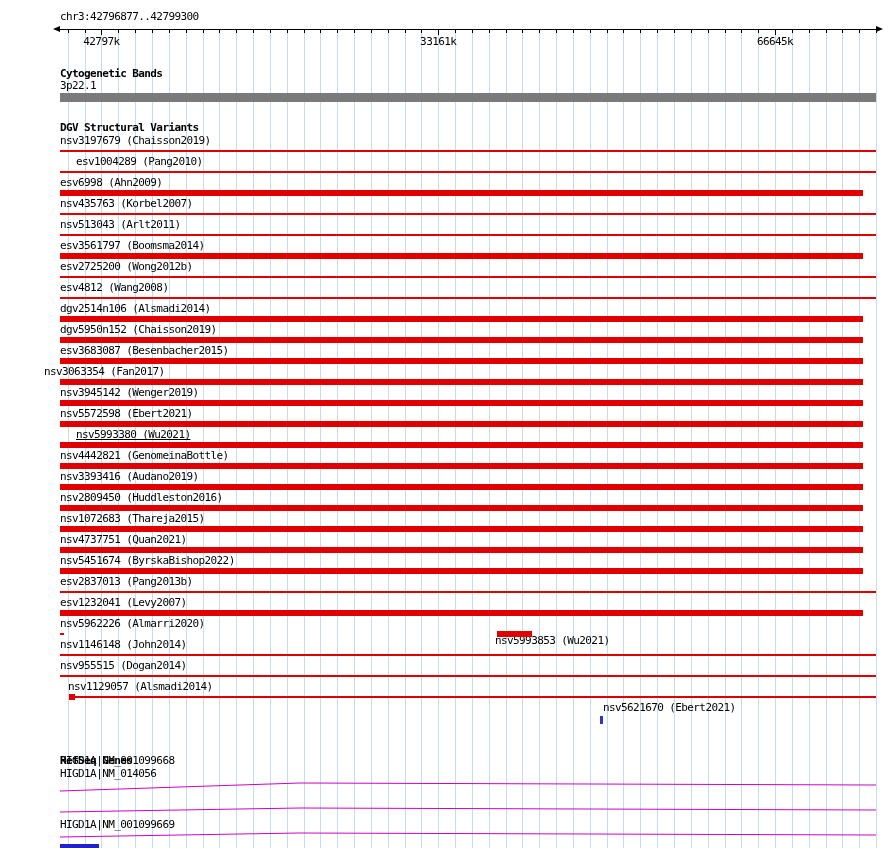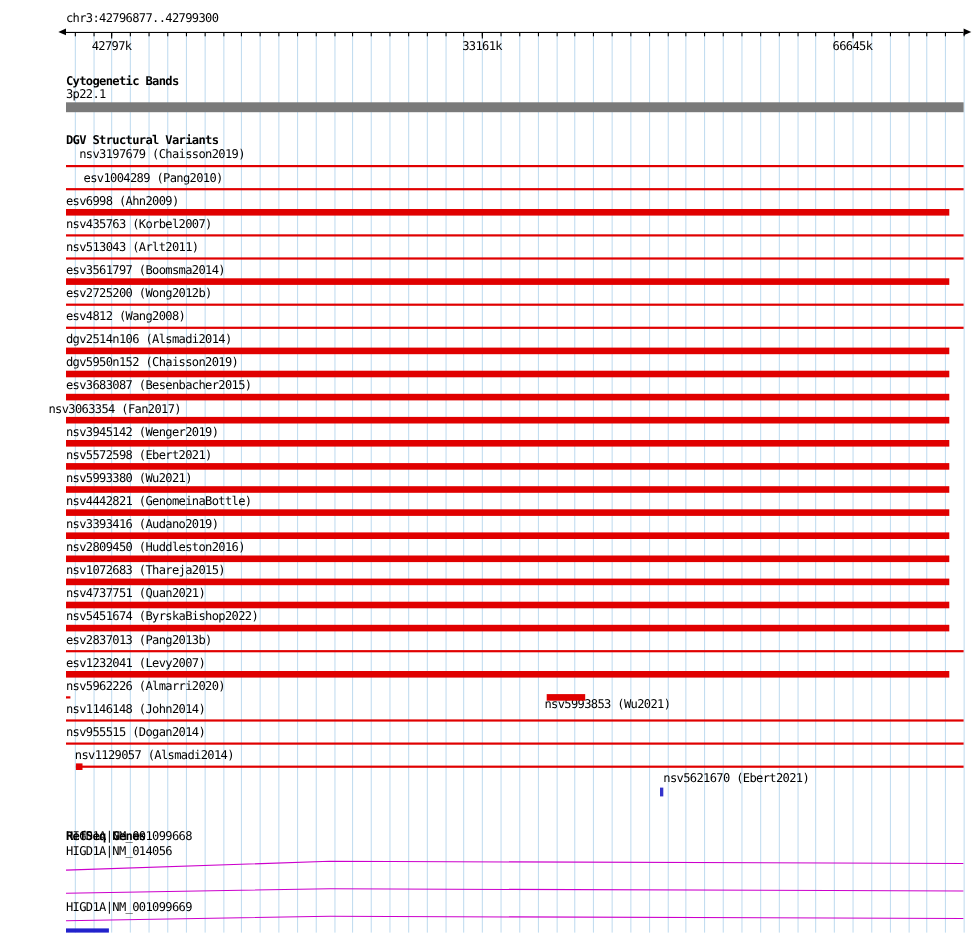--- a/index.html
+++ b/index.html
@@ -151,21 +151,21 @@
         <div class="txt tick-label" style="left: 775px;">66645k</div>
       </div>
   </div>
 
   <div class="txt bold cyto-header">Cytogenetic Bands</div>
   <div class="txt cyto-band-label">3p22.1</div>
   <div class="band" id="cytoband" style="background: rgb(122, 122, 122);"></div>
 
   <div class="txt bold dgv-header">DGV Structural Variants</div>
   <div id="variants">
-      <div class="txt" style="left: 60px; top: 135px; margin-left: 12px;">nsv3197679 (Chaisson2019)</div>
+      <div class="txt" style="left: 60px; top: 135px;">nsv3197679 (Chaisson2019)</div>
       <div class="bar" style="left: 60px; top: 150px; width: 816px; height: 2px; background: rgb(224, 0, 0);"></div>
       <div class="txt" style="left: 76px; top: 156px;">esv1004289 (Pang2010)</div>
       <div class="bar" style="left: 60px; top: 171px; width: 816px; height: 2px; background: rgb(224, 0, 0);"></div>
       <div class="txt" style="left: 60px; top: 177px;">esv6998 (Ahn2009)</div>
       <div class="bar" style="left: 60px; top: 190px; width: 803px; height: 6px; background: rgb(224, 0, 0);"></div>
       <div class="txt" style="left: 60px; top: 198px;">nsv435763 (Korbel2007)</div>
       <div class="bar" style="left: 60px; top: 213px; width: 816px; height: 2px; background: rgb(224, 0, 0);"></div>
       <div class="txt" style="left: 60px; top: 219px;">nsv513043 (Arlt2011)</div>
       <div class="bar" style="left: 60px; top: 234px; width: 816px; height: 2px; background: rgb(224, 0, 0);"></div>
       <div class="txt" style="left: 60px; top: 240px;">esv3561797 (Boomsma2014)</div>
@@ -179,21 +179,21 @@
       <div class="txt" style="left: 60px; top: 324px;">dgv5950n152 (Chaisson2019)</div>
       <div class="bar" style="left: 60px; top: 337px; width: 803px; height: 6px; background: rgb(224, 0, 0);"></div>
       <div class="txt" style="left: 60px; top: 345px; text-align: right;">esv3683087 (Besenbacher2015)</div>
       <div class="bar" style="left: 60px; top: 358px; width: 803px; height: 6px; background: rgb(224, 0, 0);"></div>
       <div class="txt" style="left: 44px; top: 366px;">nsv3063354 (Fan2017)</div>
       <div class="bar" style="left: 60px; top: 379px; width: 803px; height: 6px; background: rgb(224, 0, 0);"></div>
       <div class="txt" style="left: 60px; top: 387px;">nsv3945142 (Wenger2019)</div>
       <div class="bar" style="left: 60px; top: 400px; width: 803px; height: 6px; background: rgb(224, 0, 0);"></div>
       <div class="txt" style="left: 60px; top: 408px;">nsv5572598 (Ebert2021)</div>
       <div class="bar" style="left: 60px; top: 421px; width: 803px; height: 6px; background: rgb(224, 0, 0);"></div>
-      <div class="txt" style="left: 60px; top: 429px;">nsv5993380 (Wu2021)</div>
+      <div class="txt" style="left: 76px; top: 429px; text-decoration: underline;">nsv5993380 (Wu2021)</div>
       <div class="bar" style="left: 60px; top: 442px; width: 803px; height: 6px; background: rgb(224, 0, 0);"></div>
       <div class="txt" style="left: 60px; top: 450px;">nsv4442821 (GenomeinaBottle)</div>
       <div class="bar" style="left: 60px; top: 463px; width: 803px; height: 6px; background: rgb(224, 0, 0);"></div>
       <div class="txt" style="left: 60px; top: 471px;">nsv3393416 (Audano2019)</div>
       <div class="bar" style="left: 60px; top: 484px; width: 803px; height: 6px; background: rgb(224, 0, 0);"></div>
       <div class="txt" style="left: 60px; top: 492px;">nsv2809450 (Huddleston2016)</div>
       <div class="bar" style="left: 60px; top: 505px; width: 803px; height: 6px; background: rgb(224, 0, 0);"></div>
       <div class="txt" style="left: 60px; top: 513px;">nsv1072683 (Thareja2015)</div>
       <div class="bar" style="left: 60px; top: 526px; width: 803px; height: 6px; background: rgb(224, 0, 0);"></div>
       <div class="txt" style="left: 60px; top: 534px;">nsv4737751 (Quan2021)</div>

